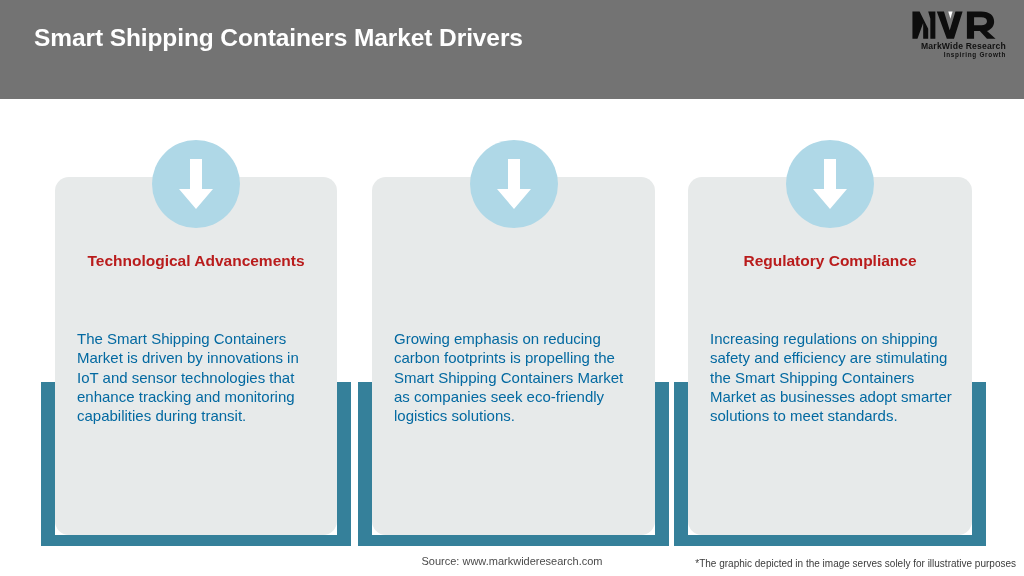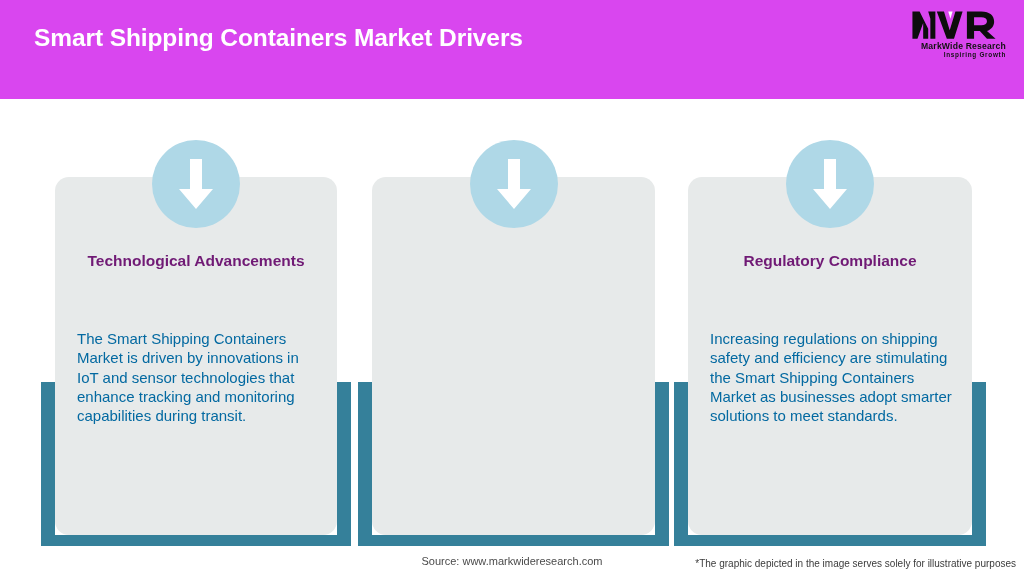--- a/index.html
+++ b/index.html
@@ -21,21 +21,21 @@
     background: #ffffff;
   }
 
   
   .header-bar {
     position: absolute;
     left: 0;
     top: 0;
     width: 1024px;
     height: 99px;
-    background: #d946ef;
+    background: #737373;
   }
   .header-title {
     position: absolute;
     left: 34px;
     top: 24px;
     font-size: 24.5px;
     font-weight: bold;
     color: #ffffff;
     letter-spacing: -0.1px;
     white-space: nowrap;
@@ -131,21 +131,21 @@
   }
 
   .card-title {
     position: absolute;
     top: 74px;
     left: 8px;
     right: 8px;
     text-align: center;
     font-size: 15.5px;
     font-weight: bold;
-    color: #701a75;
+    color: #b91c1c;
     line-height: 20px;
   }
 
   .card-body {
     position: absolute;
     top: 152px;
     left: 22px;
     right: 18px;
     font-size: 15px;
     color: #0369a1;
@@ -213,20 +213,21 @@
   </div>
 
   <div class="card-wrap c2">
     <div class="card-frame"></div>
     <div class="card">
       <div class="icon-circle">
         <svg viewBox="0 0 42 54">
           <path d="M15 2 L27 2 L27 32 L38 32 L21 52 L4 32 L15 32 Z" fill="#FFFFFF"></path>
         </svg>
       </div>
+      <div class="card-body">Growing emphasis on reducing carbon footprints is propelling the Smart Shipping Containers Market as companies seek eco-friendly logistics solutions.</div>
     </div>
   </div>
 
   <div class="card-wrap c3">
     <div class="card-frame"></div>
     <div class="card">
       <div class="icon-circle">
         <svg viewBox="0 0 42 54">
           <path d="M15 2 L27 2 L27 32 L38 32 L21 52 L4 32 L15 32 Z" fill="#FFFFFF"></path>
         </svg>

